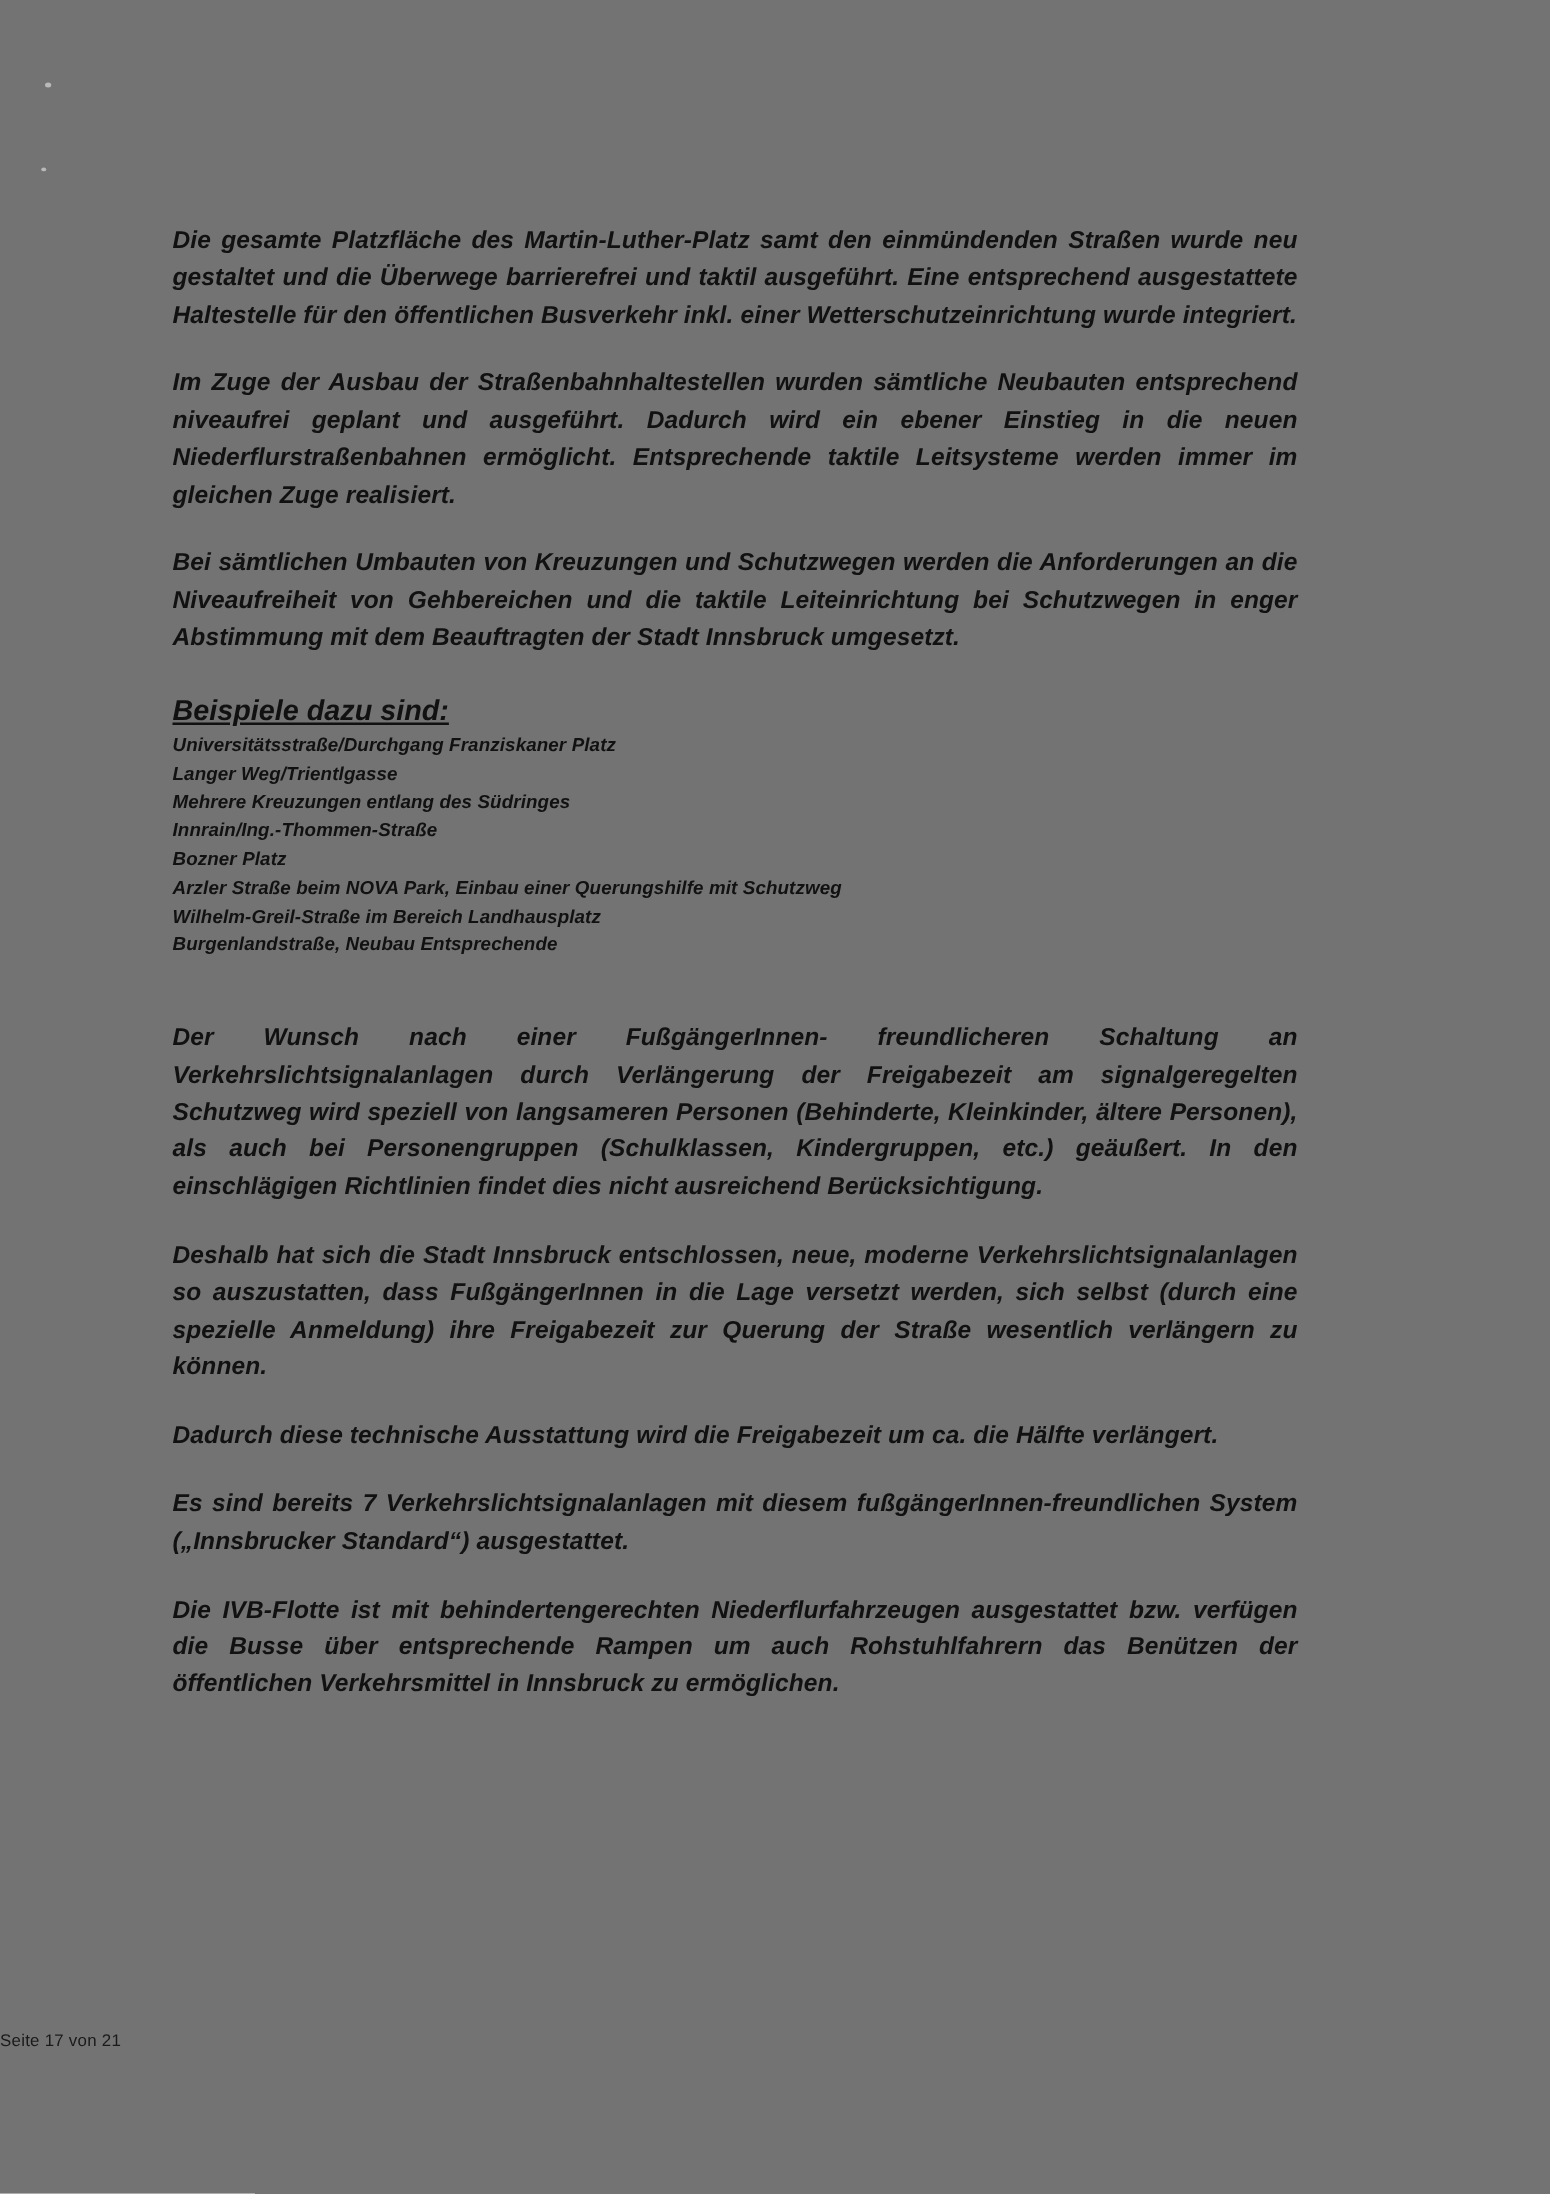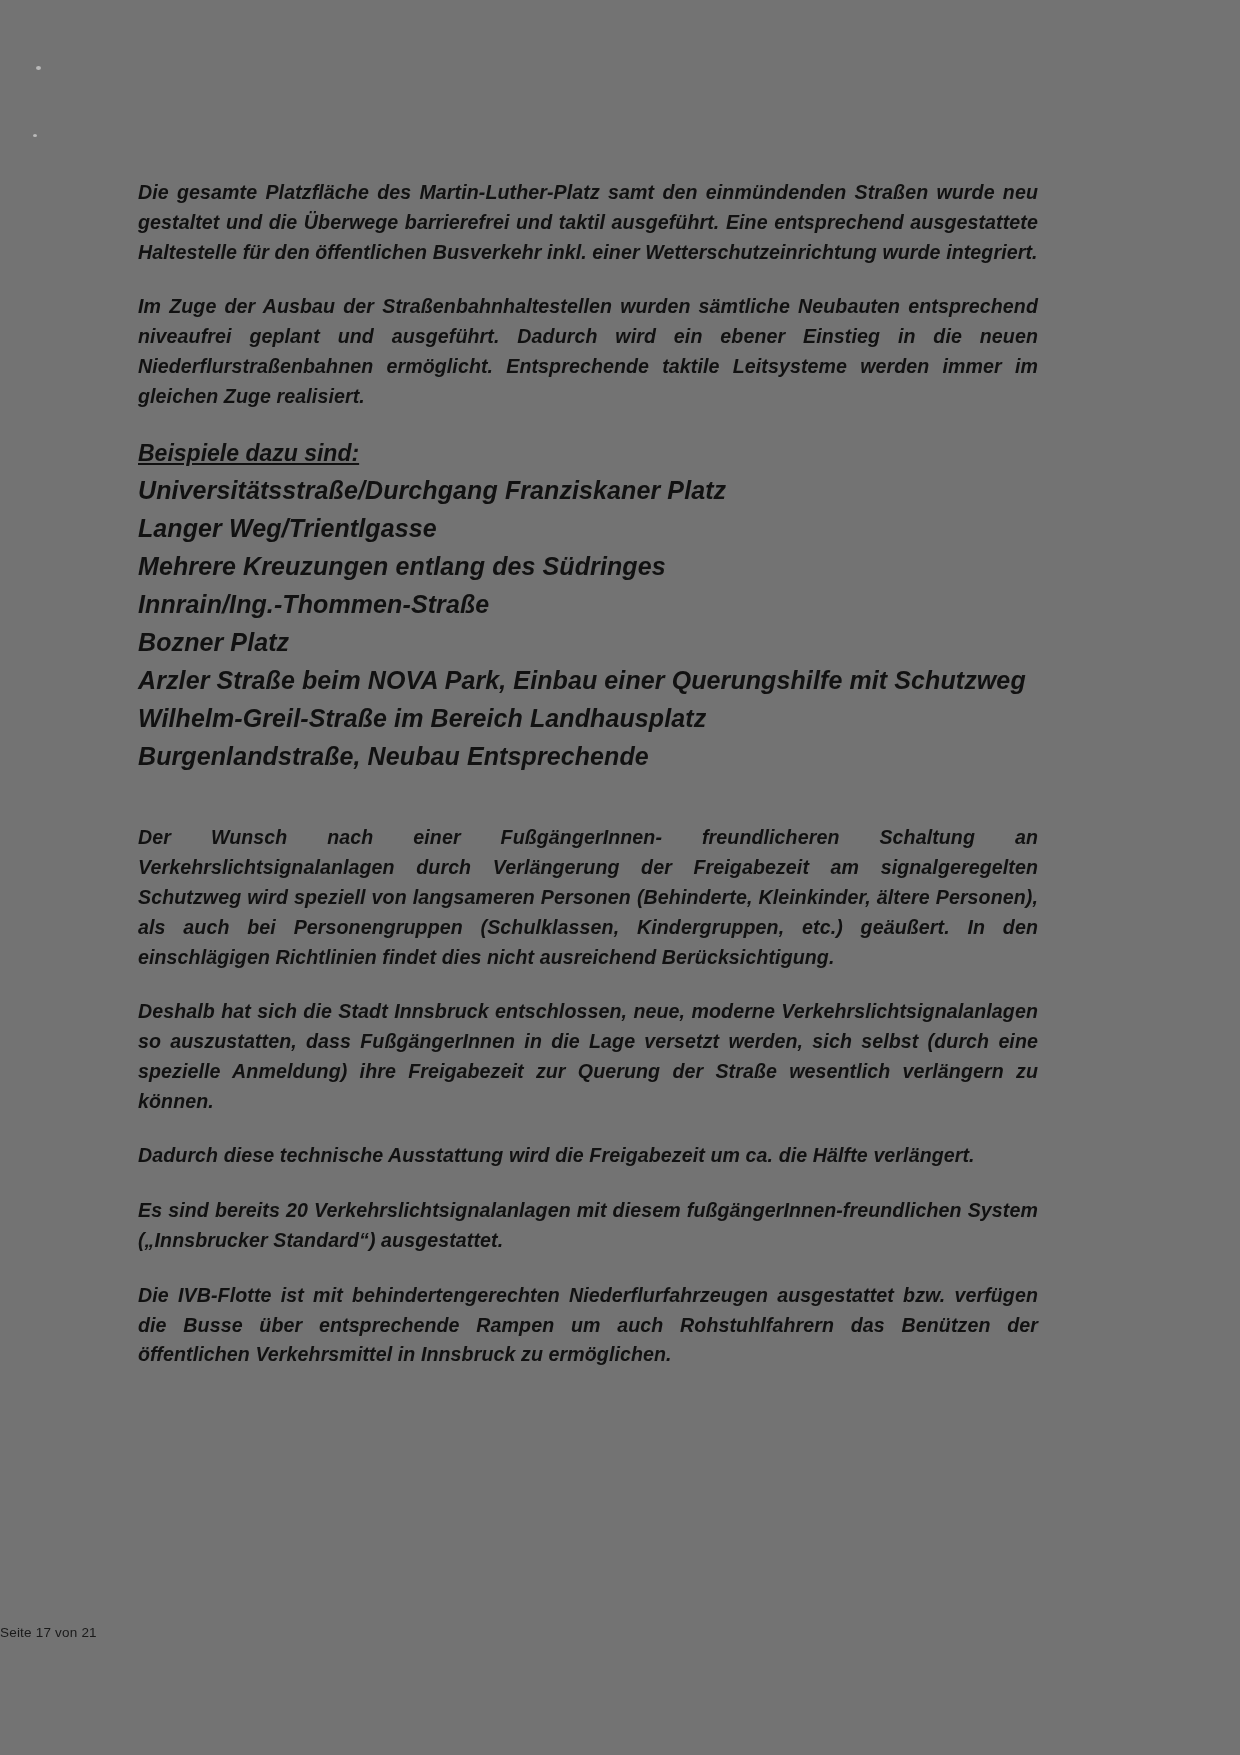--- a/index.html
+++ b/index.html
@@ -61,21 +61,21 @@
     text-decoration: underline;
     margin: 0;
   }
   .list {
     list-style: none;
     padding: 0;
     margin: 0 0 48px 0;
   }
   .list li {
     font-weight: bold;
-    font-size: 25px;
+    font-size: 15px;
     line-height: 1.52;
     white-space: nowrap;
   }
 
   .footer {
     position: absolute;
     left: 0;
     right: 0;
     top: 1625px;
     text-align: left;
@@ -93,41 +93,42 @@
 
   <span class="speck speck-a"></span>
   <span class="speck speck-b"></span>
 
   <div class="content">
 
     <p class="para">Die gesamte Platzfläche des Martin-Luther-Platz samt den einmündenden Straßen wurde neu gestaltet und die Überwege barrierefrei und taktil ausgeführt. Eine entsprechend ausgestattete Haltestelle für den öffentlichen Busverkehr inkl. einer Wetterschutzeinrichtung wurde integriert.</p>
 
     <p class="para">Im Zuge der Ausbau der Straßenbahnhaltestellen wurden sämtliche Neubauten entsprechend niveaufrei geplant und ausgeführt. Dadurch wird ein ebener Einstieg in die neuen Niederflurstraßenbahnen ermöglicht. Entsprechende taktile Leitsysteme werden immer im gleichen Zuge realisiert.</p>
 
+    <p class="para block-gap-lg">Bei sämtlichen Umbauten von Kreuzungen und Schutzwegen werden die Anforderungen an die Niveaufreiheit von Gehbereichen und die taktile Leiteinrichtung bei Schutzwegen in enger Abstimmung mit dem Beauftragten der Stadt Innsbruck umgesetzt.</p>
 
     <p class="list-heading">Beispiele dazu sind:</p>
 
     <ul class="list">
       <li>Universitätsstraße/Durchgang Franziskaner Platz</li>
       <li>Langer Weg/Trientlgasse</li>
       <li>Mehrere Kreuzungen entlang des Südringes</li>
       <li>Innrain/Ing.-Thommen-Straße</li>
       <li>Bozner Platz</li>
       <li>Arzler Straße beim NOVA Park, Einbau einer Querungshilfe mit Schutzweg</li>
       <li>Wilhelm-Greil-Straße im Bereich Landhausplatz</li>
       <li>Burgenlandstraße, Neubau Entsprechende</li>
     </ul>
 
     <p class="para">Der Wunsch nach einer FußgängerInnen- freundlicheren Schaltung an Verkehrslichtsignalanlagen durch Verlängerung der Freigabezeit am signalgeregelten Schutzweg wird speziell von langsameren Personen (Behinderte, Kleinkinder, ältere Personen), als auch bei Personengruppen (Schulklassen, Kindergruppen, etc.) geäußert. In den einschlägigen Richtlinien findet dies nicht ausreichend Berücksichtigung.</p>
 
     <p class="para">Deshalb hat sich die Stadt Innsbruck entschlossen, neue, moderne Verkehrslichtsignalanlagen so auszustatten, dass FußgängerInnen in die Lage versetzt werden, sich selbst (durch eine spezielle Anmeldung) ihre Freigabezeit zur Querung der Straße wesentlich verlängern zu können.</p>
 
     <p class="para">Dadurch diese technische Ausstattung wird die Freigabezeit um ca. die Hälfte verlängert.</p>
 
-    <p class="para">Es sind bereits 20 Verkehrslichtsignalanlagen mit diesem fußgängerInnen-freundlichen System („Innsbrucker Standard“) ausgestattet.</p>
+    <p class="para">Es sind bereits 7 Verkehrslichtsignalanlagen mit diesem fußgängerInnen-freundlichen System („Innsbrucker Standard“) ausgestattet.</p>
 
     <p class="para last-line-stretch">Die IVB-Flotte ist mit behindertengerechten Niederflurfahrzeugen ausgestattet bzw. verfügen die Busse über entsprechende Rampen um auch Rohstuhlfahrern das Benützen der öffentlichen Verkehrsmittel in Innsbruck zu ermöglichen.</p>
 
   </div>
 
   <div class="footer">Seite 17 von 21</div>
 
 </div>
 
 </body></html>

